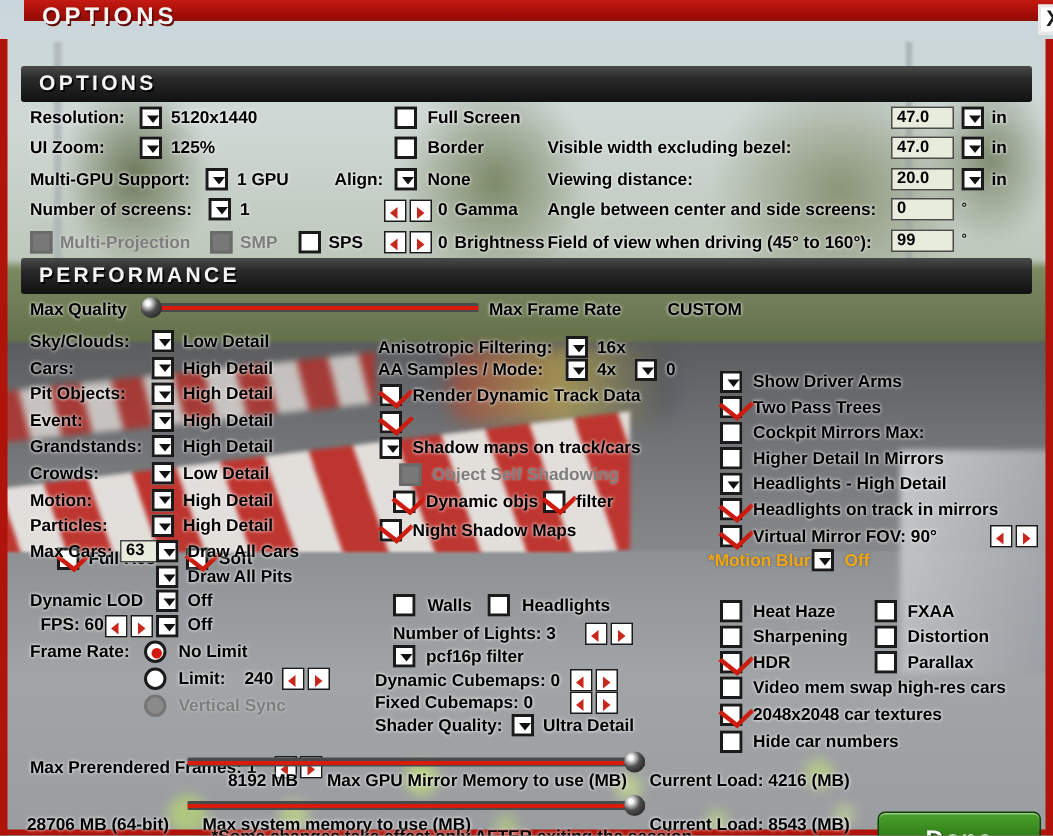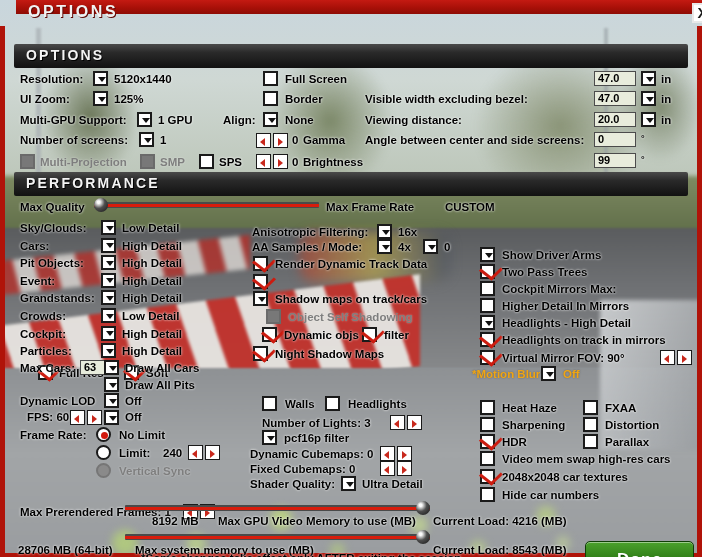--- a/index.html
+++ b/index.html
@@ -227,20 +227,21 @@
 
     <div class="t" style="left:365px;top:88px">Viewing distance:</div>
     <div class="tf" style="left:594px;top:86px;width:42px">20.0</div>
     <div class="dd" style="left:641px;top:86px"></div>
     <div class="t" style="left:661px;top:88px">in</div>
 
     <div class="t" style="left:365px;top:108px">Angle between center and side screens:</div>
     <div class="tf" style="left:594px;top:106px;width:42px">0</div>
     <div class="t" style="left:641px;top:107px;font-size:9px">°</div>
 
+    <div class="t" style="left:365px;top:130px">Field of view when driving (45° to 160°):</div>
     <div class="tf" style="left:594px;top:127px;width:42px">99</div>
     <div class="t" style="left:641px;top:128px;font-size:9px">°</div>
 
     <div class="sect" id="sect-performance">
       <div class="lbl">PERFORMANCE</div>
     </div>
 
     <div class="t" style="left:20px;top:175px">Max Quality</div>
     <div class="slider" style="left:94px;top:172px;width:225px">
       <div class="trk"></div>
@@ -261,21 +262,21 @@
         <div class="t" style="left: 122px; top: 231.2px;">High Detail</div>
         <div class="t" style="left: 20px; top: 248.8px;">Event:</div>
         <div class="dd" style="left: 101px; top: 246.8px;"></div>
         <div class="t" style="left: 122px; top: 248.8px;">High Detail</div>
         <div class="t" style="left: 20px; top: 266.4px;">Grandstands:</div>
         <div class="dd" style="left: 101px; top: 264.4px;"></div>
         <div class="t" style="left: 122px; top: 266.4px;">High Detail</div>
         <div class="t" style="left: 20px; top: 284px;">Crowds:</div>
         <div class="dd" style="left: 101px; top: 282px;"></div>
         <div class="t" style="left: 122px; top: 284px;">Low Detail</div>
-        <div class="t" style="left: 20px; top: 301.6px;">Cockpit:</div>
+        <div class="t" style="left: 20px; top: 301.6px;">Motion:</div>
         <div class="dd" style="left: 101px; top: 299.6px;"></div>
         <div class="t" style="left: 122px; top: 301.6px;">High Detail</div>
         <div class="t" style="left: 20px; top: 319.2px;">Particles:</div>
         <div class="dd" style="left: 101px; top: 317.2px;"></div>
         <div class="t" style="left: 122px; top: 319.2px;">High Detail</div>
       </div>
 
     <div class="cb on" style="left:38px;top:339px"></div>
     <div class="t" style="left:59px;top:341px">Full Res</div>
     <div class="cb on" style="left:124px;top:339px"></div>
@@ -432,21 +433,21 @@
     <div class="t" style="left:502px;top:445px">2048x2048 car textures</div>
 
     <div class="cb" style="left:480px;top:461px"></div>
     <div class="t" style="left:502px;top:463px">Hide car numbers</div>
 
     <div class="slider" style="left:125px;top:475px;width:305px">
       <div class="trk"></div>
         <div class="knob" style="left:291px"></div>
     </div>
     <div class="t" style="left:152px;top:489px">8192 MB</div>
-    <div class="t" style="left:218px;top:489px">Max GPU Video Memory to use (MB)</div>
+    <div class="t" style="left:218px;top:489px">Max GPU Mirror Memory to use (MB)</div>
     <div class="t" style="left:433px;top:489px">Current Load: 4216 (MB)</div>
 
     <div class="slider" style="left:125px;top:504px;width:305px">
       <div class="trk"></div>
         <div class="knob" style="left:291px"></div>
     </div>
     <div class="t" style="left:18px;top:518px">28706 MB (64-bit)</div>
     <div class="t" style="left:135px;top:518px">Max system memory to use (MB)</div>
     <div class="t" style="left:433px;top:518px">Current Load: 8543 (MB)</div>
 

